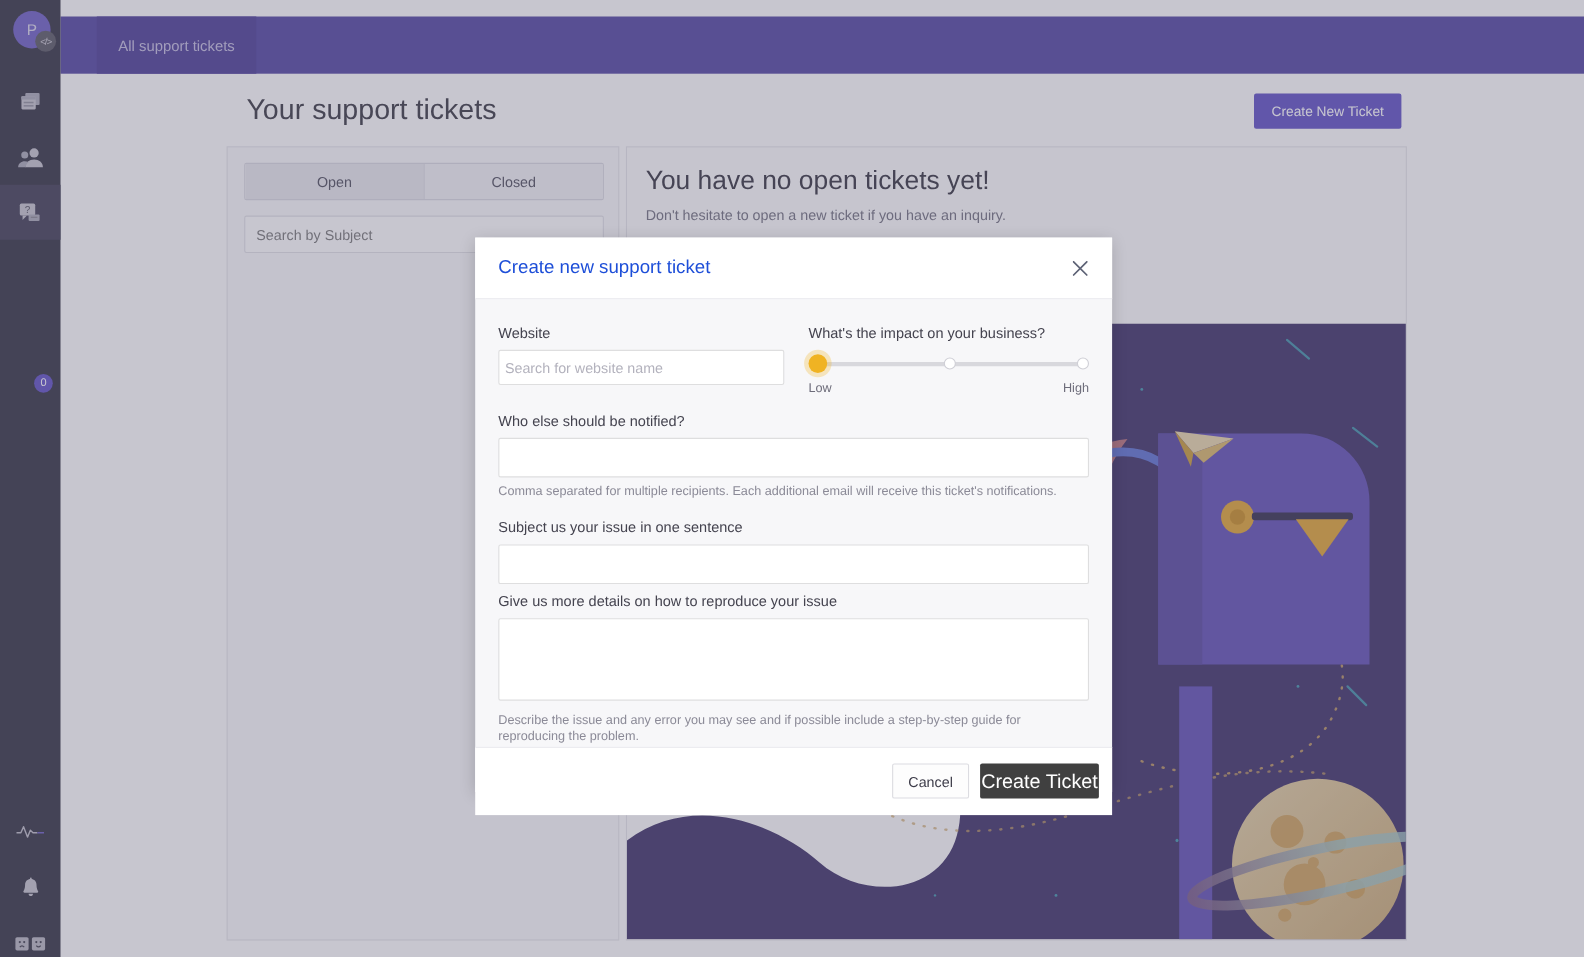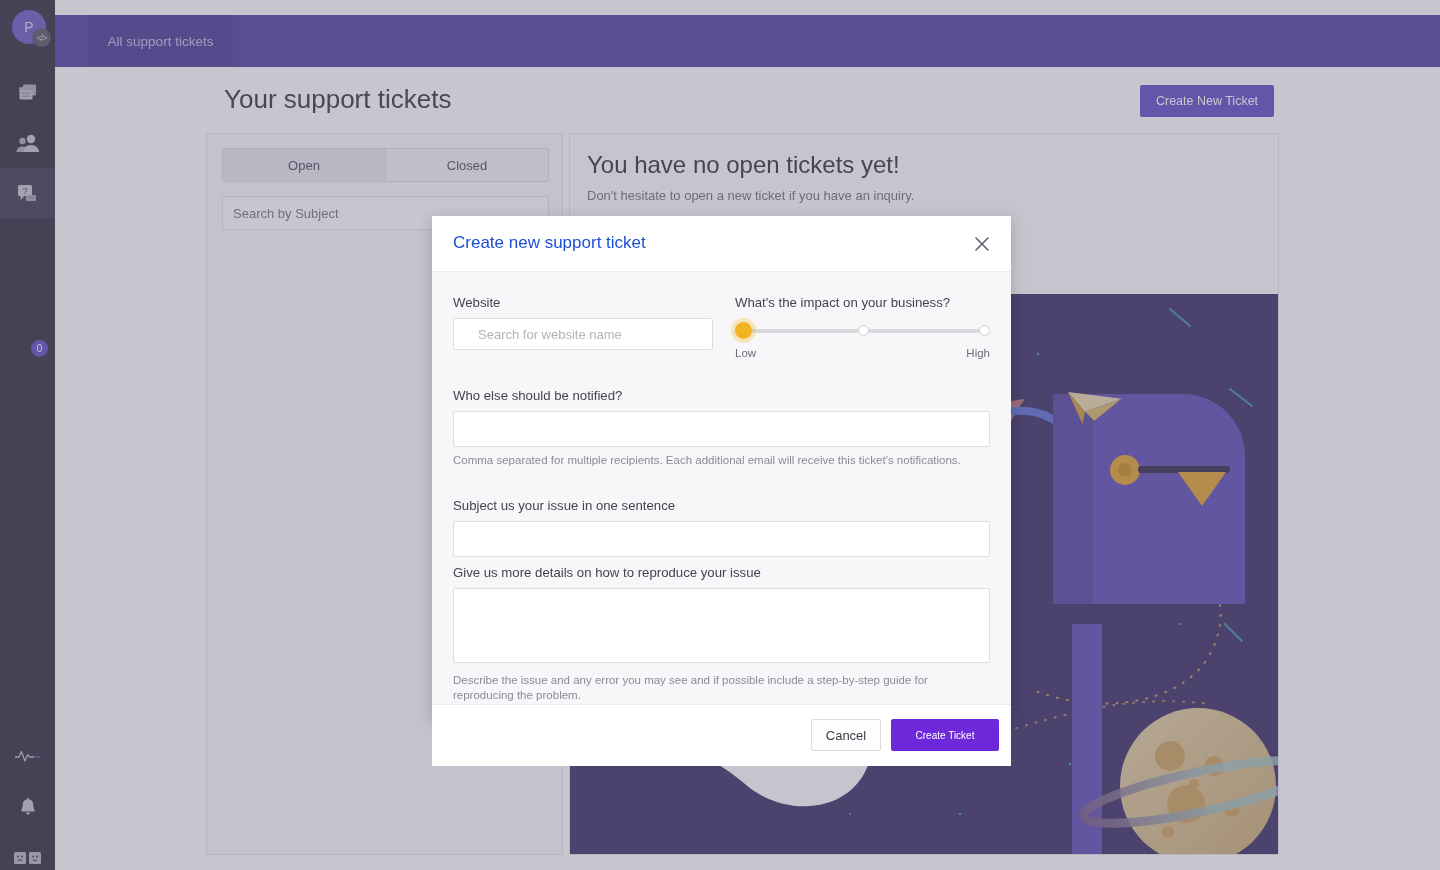--- a/index.html
+++ b/index.html
@@ -136,21 +136,21 @@
     display: flex; align-items: center; justify-content: center;
     background: none; border: none; cursor: pointer; color: #5d6275;
   }
   .modal-body { flex: 1; padding: 23px 21px 0 21px; position: relative; }
   .fld-label { font-size: 13.2px; color: #44434f; margin-bottom: 8px; }
   .fld-help { font-size: 11.5px; color: #8b8a97; margin-top: 6px; line-height: 1.35; }
   .inp {
     width: 100%; height: 32px; background: #fff;
     border: 1px solid #dededf; border-radius: 2px;
     font-size: 13px; font-family: inherit; color: #44434f;
-    padding: 0 24px; outline: none;
+    padding: 0 5px; outline: none;
   }
   .inp::placeholder { color: #b3b2bd; }
   .ta {
     width: 100%; height: 75px; background: #fff;
     border: 1px solid #dededf; border-radius: 2px;
     font-size: 13px; font-family: inherit; color: #44434f;
     padding: 7px 9px; outline: none; resize: none;
   }
   .row-top { display: flex; gap: 22px; }
   .col-site { width: 260px; }
@@ -166,35 +166,35 @@
   }
   .slider-thumb {
     position: absolute; left: 0; top: -2px; width: 17px; height: 17px;
     border-radius: 50%; background: #f0b323;
     box-shadow: 0 0 0 4px rgba(240,179,35,0.28);
   }
   .slider-ends {
     display: flex; justify-content: space-between;
     font-size: 11.5px; color: #6d6c7a; margin-top: 9px;
   }
-  .fld { margin-top: 29px; }
+  .fld { margin-top: 16px; }
   .modal-foot {
     height: 62px; background: #ffffff; border-top: 1px solid #ececf0;
     display: flex; align-items: center; justify-content: flex-end;
     gap: 10px; padding-right: 12px; flex: none;
   }
   .btn-cancel {
     width: 70px; height: 32px; background: #fdfdfd;
     border: 1px solid #dcdce1; border-radius: 2px;
     font-size: 13px; color: #3d3c49; font-family: inherit; cursor: pointer;
   }
   .btn-submit {
-    width: 108px; height: 32px; background: #6d28d9;
+    width: 108px; height: 32px; background: #404040;
     border: none; border-radius: 2px;
-    font-size: 10px; color: #fff; font-family: inherit; cursor: pointer;
+    font-size: 18px; color: #fff; font-family: inherit; cursor: pointer;
   }
 </style>
 </head>
 <body>
 
 <div id="app">
 
   <div class="rail">
 
     <div class="rail-avatar">

